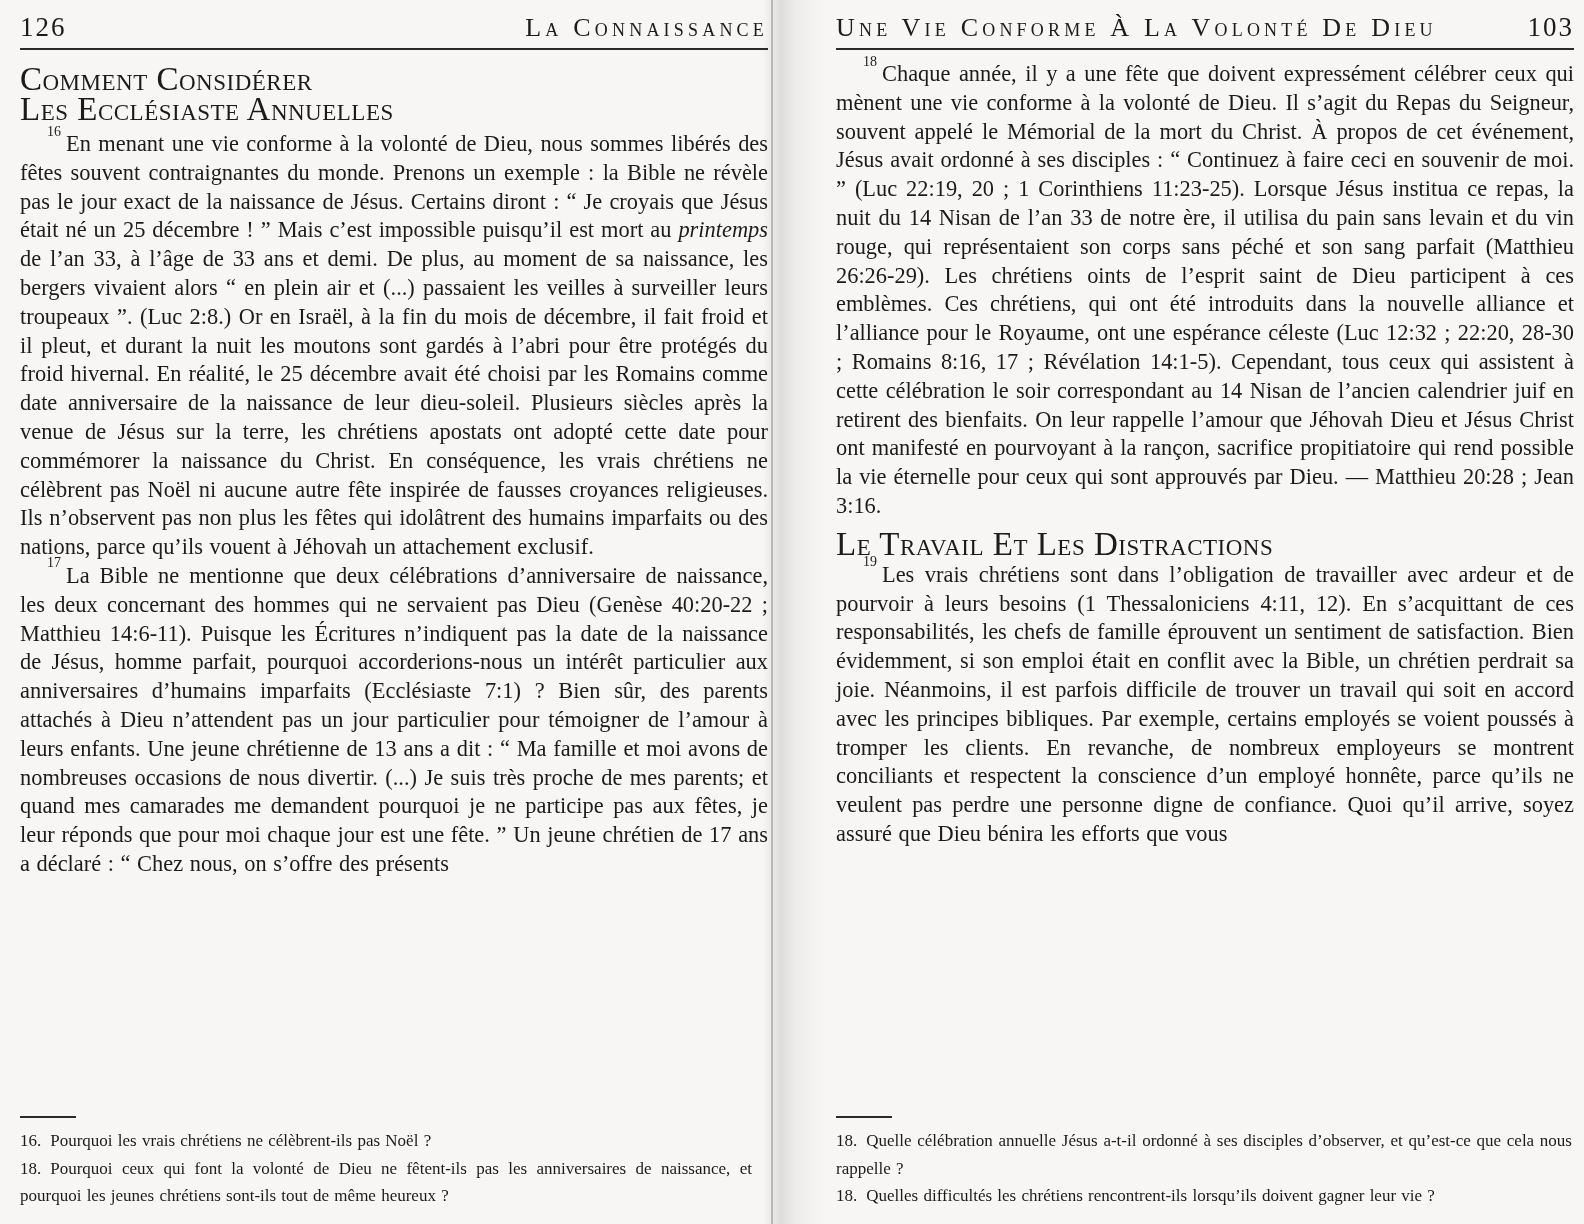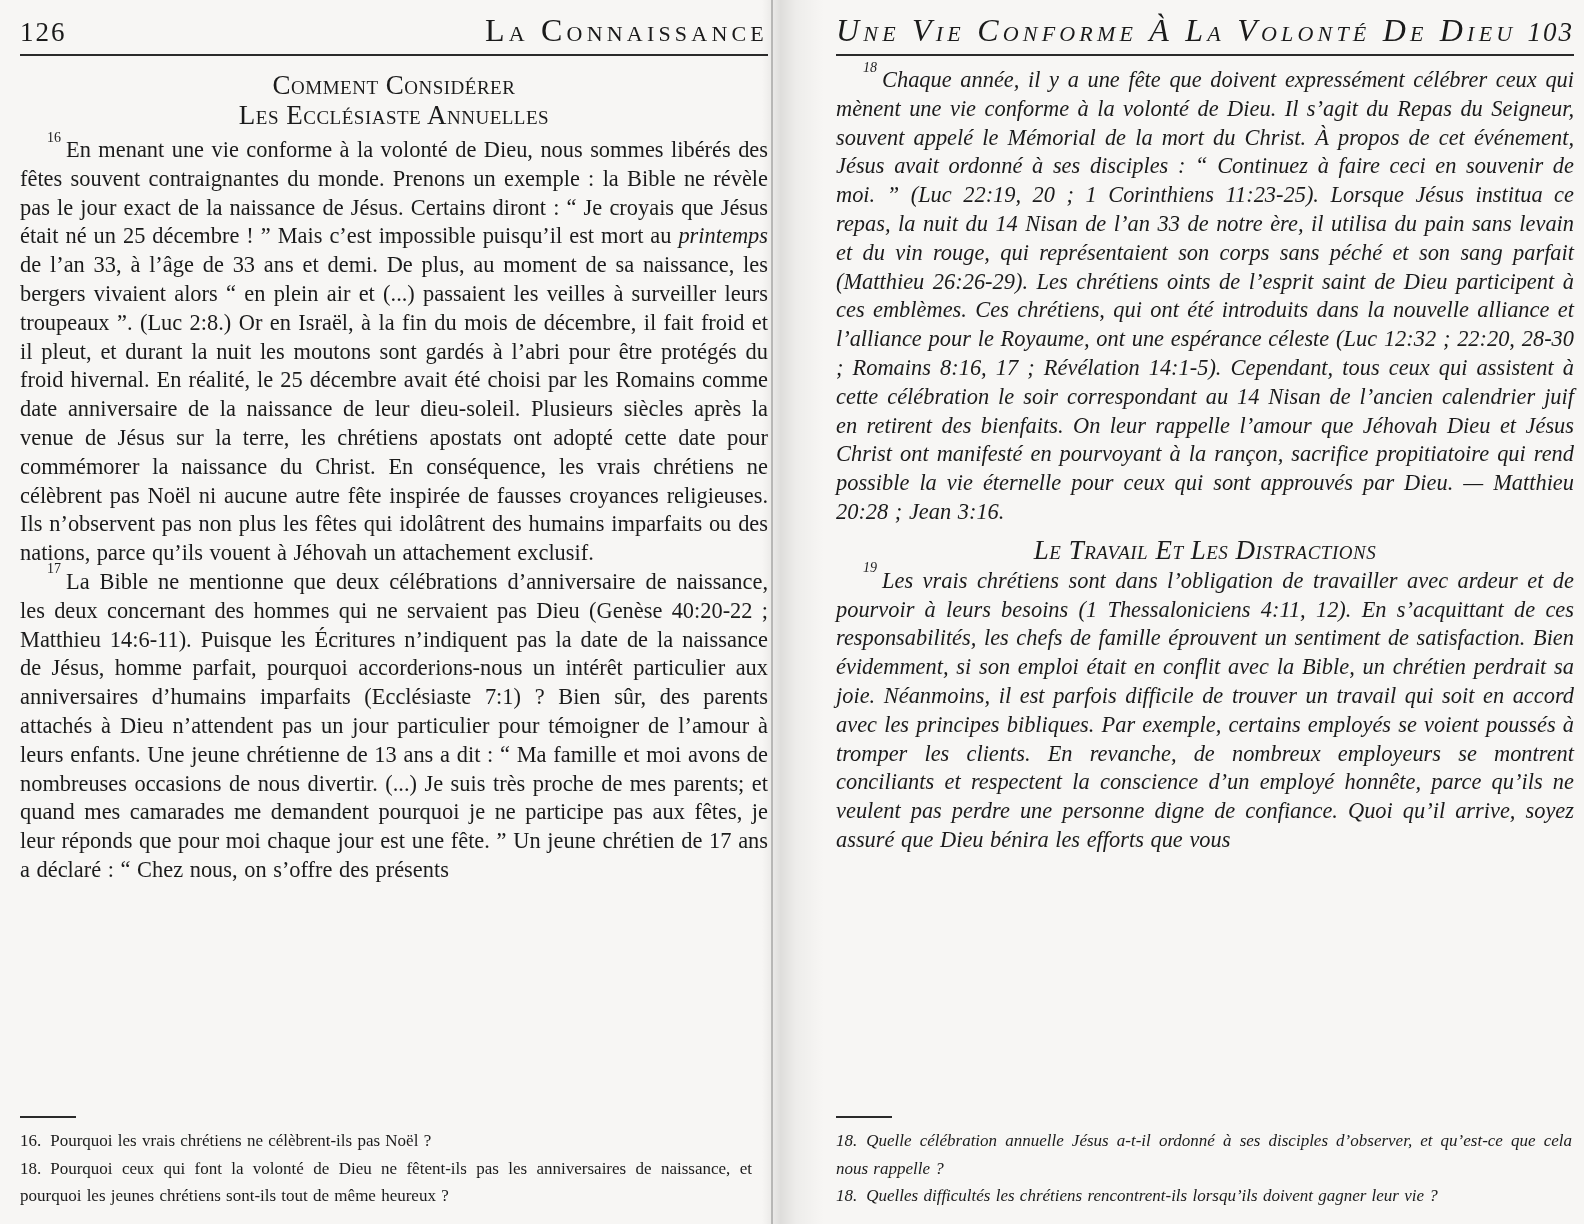--- a/index.html
+++ b/index.html
@@ -34,48 +34,47 @@
     position:absolute;left:9px;top:0;
     width:2px;height:100%;
     background:rgba(90,90,90,0.35);
   }
   .page{
     position:relative;
     box-sizing:border-box;
     width:792px;height:1224px;
   }
   .page-left{padding:12px 24px 12px 20px;}
-  .page-right{padding:12px 10px 0 44px;font-style:italic;}
+  .page-right{padding:12px 10px 0 44px;}
 
   .page-head{
     display:flex;
     justify-content:space-between;
     align-items:baseline;
   }
   .folio{
     font-size:27px;
     letter-spacing:2px;
   }
   .running-head{
     font-variant:small-caps;
-    font-size:32px;
+    font-size:26px;
     letter-spacing:4.2px;
     white-space:nowrap;
   }
   .head-rule{
     border:0;
     border-top:2.5px solid #2a2a2a;
     margin:5px 0 0 0;
   }
   .section-heading{
     margin:14px 0 6px 0;
-    text-align:center;
     font-weight:normal;
     font-variant:small-caps;
-    font-size:27px;
+    font-size:33px;
     line-height:30px;
     letter-spacing:0.5px;
   }
   .section-heading-mid{
     margin:8px 0 2px 0;
   }
   .body-para{
     margin:0;
     font-size:22.4px;
     line-height:28.8px;

